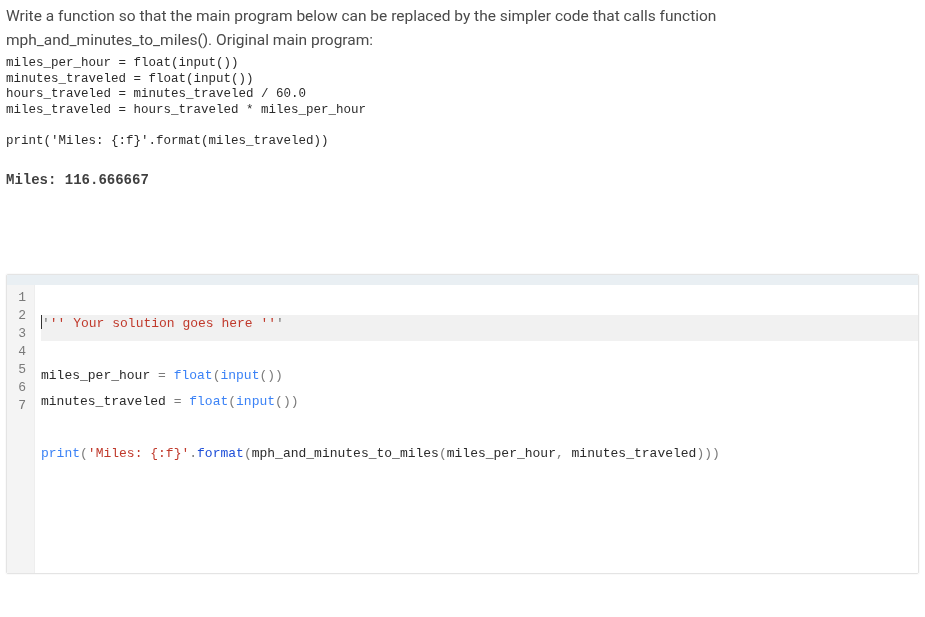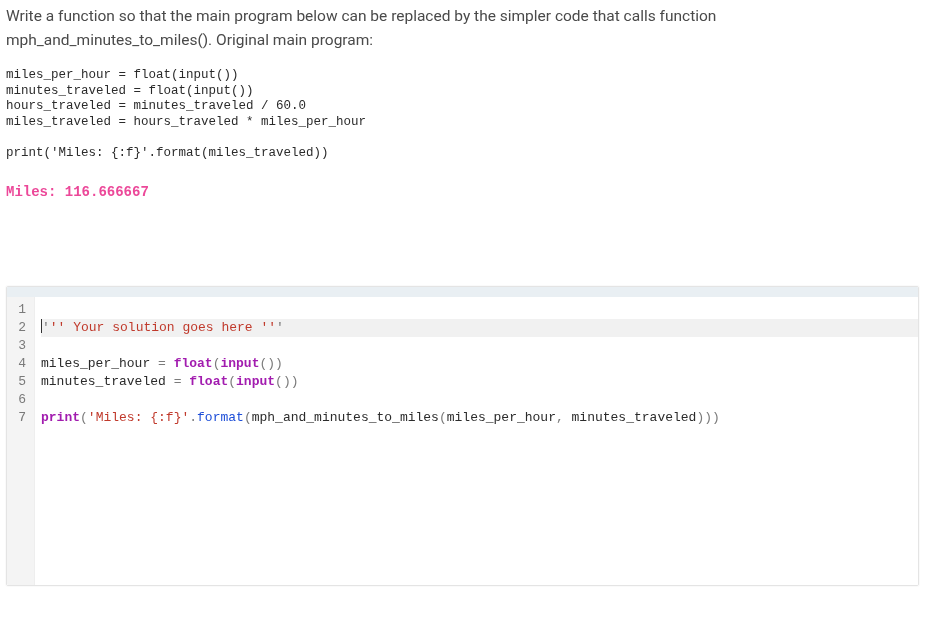--- a/index.html
+++ b/index.html
@@ -12,39 +12,39 @@
     overflow: hidden;
   }
   .container {
     padding: 4px 6px 10px 6px;
   }
   .problem-text {
     font-size: 15.5px;
     color: #4a4a4a;
     line-height: 1.55;
     font-weight: 400;
-    margin-bottom: 16px;
+    margin-bottom: 4px;
   }
   .original-code {
     font-family: "Menlo", "Consolas", "Courier New", monospace;
     font-size: 12.5px;
     line-height: 1.25;
     color: #2b2b2b;
     white-space: pre;
     margin-bottom: 22px;
   }
   .sample-label {
     font-size: 15.5px;
     color: #4a4a4a;
     margin-bottom: 16px;
   }
   .sample-output {
     font-family: "Menlo", "Consolas", "Courier New", monospace;
     font-size: 14px;
-    color: #ec4899;
+    color: #404040;
     white-space: pre;
     margin-bottom: 86px;
     font-weight: 600;
   }
   
   .editor-wrap {
     border: 1px solid #e4e4e4;
     border-radius: 2px;
     overflow: hidden;
     height: 300px;
@@ -79,29 +79,29 @@
   .gutter div { height: 18px; }
   .code-area {
     flex: 1 1 auto;
     font-family: "Menlo", "Consolas", "Courier New", monospace;
     font-size: 13px;
     line-height: 18px;
     padding: 4px 0 4px 6px;
     position: relative;
   }
   .code-line {
-    height: 18px;
+    height: 26px;
     white-space: pre;
     color: #2b2b2b;
   }
   .code-line.active {
     background: #f1f1f1;
   }
   .tok-str  { color: #c0392b; }           
-  .tok-kw   { color: #a21caf; font-weight: bold; }           
+  .tok-kw   { color: #3b82f6; }           
   .tok-call { color: #1d4ed8; }           
   .tok-op   { color: #7b7b7b; }           
   .cursor {
     display: inline-block;
     width: 0;
     border-left: 1px solid #333;
     height: 14px;
     vertical-align: -2px;
     animation: blink 1s step-start infinite;
   }

